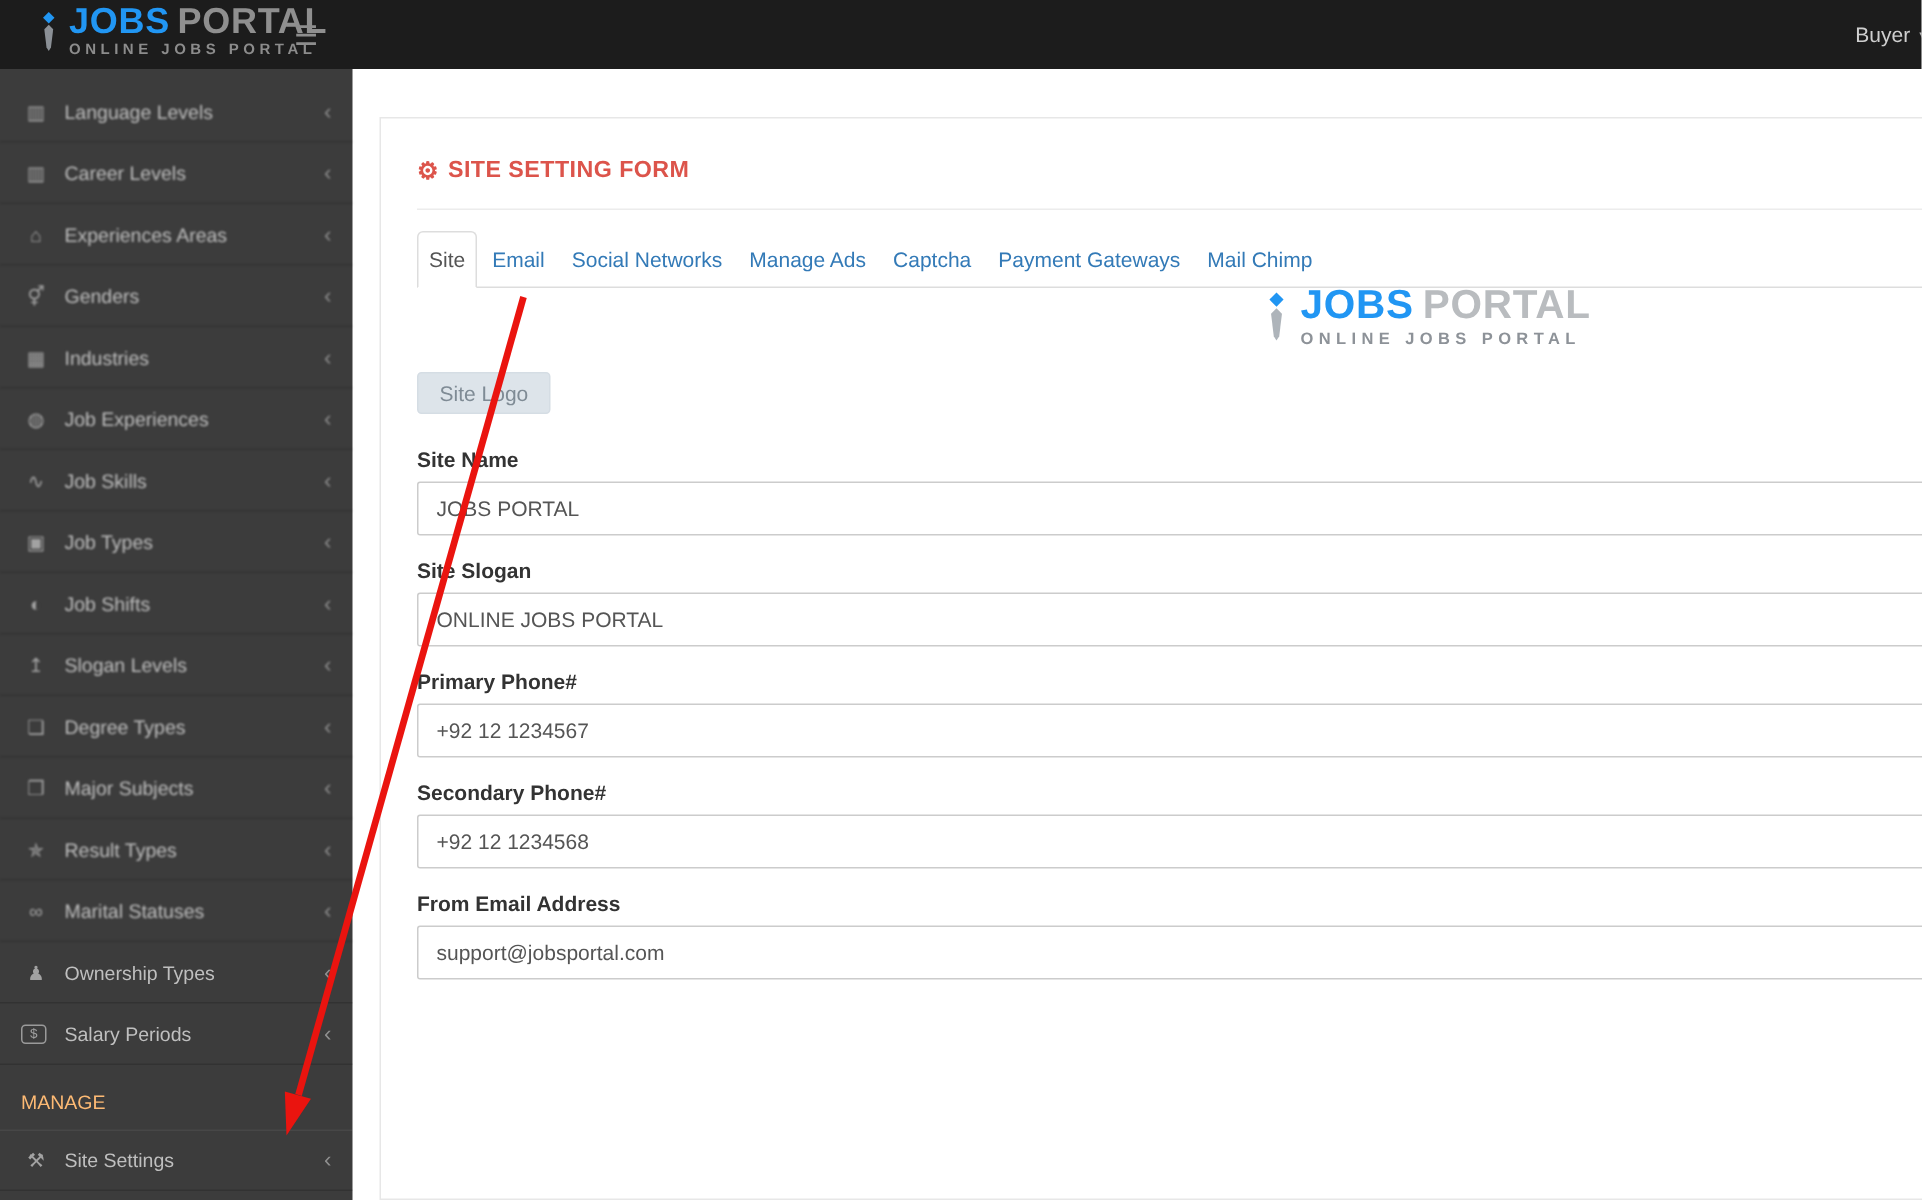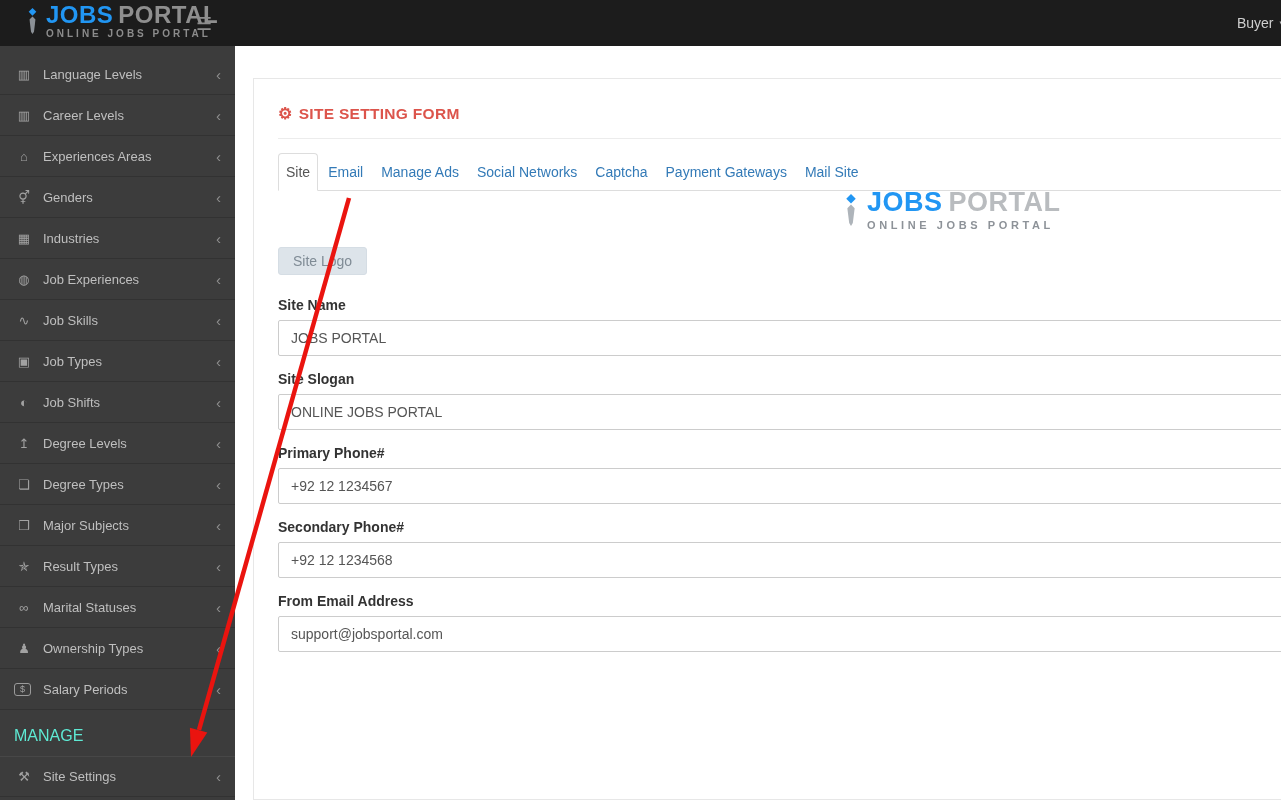--- a/index.html
+++ b/index.html
@@ -31,21 +31,21 @@
   .side-item { height:41px; display:flex; align-items:center; padding:0 14px;
                color:#bfbfbf; font-size:13px; cursor:pointer;
                border-bottom:1px solid rgba(0,0,0,.16); }
   #side-items .side-item:nth-child(-n+14) { filter:blur(.55px); }
   .s-icon { width:20px; margin-right:9px; font-size:13px; color:#a2a2a2; text-align:center;
             flex:0 0 auto; }
   .s-icon.badge { width:17px; height:13px; border:1px solid #9a9a9a; border-radius:3px;
                   line-height:11px; font-size:9px; margin:0 12px 0 0; }
   .s-label { flex:1 1 auto; }
   .s-chev { color:#8f8f8f; font-size:15px; margin-left:auto; }
-  .manage-label { padding:17px 14px 11px; font-size:16px; color:#5eead4; }
+  .manage-label { padding:17px 14px 11px; font-size:13px; color:#fdba74; }
   #manage-items .side-item { border-top:1px solid rgba(255,255,255,.06);
                              border-bottom:1px solid rgba(0,0,0,.16); }
 
   
   .main { position:absolute; top:46px; left:235px; width:1046px; height:754px;
           background:#fff; }
   .panel { margin:32px 0 0 18px; width:1330px; min-height:722px; background:#fff;
            border:1px solid #e7e7e7; padding:25px 24px 40px; }
   .page-title { font-size:15.5px; font-weight:bold; color:#dc544b; letter-spacing:.3px;
                 display:flex; align-items:center; gap:6px; }
@@ -154,21 +154,21 @@
         <span class="s-label">Job Types</span>
         <span class="s-chev">‹</span>
       </div>
       <div class="side-item">
         <span class="s-icon">◐</span>
         <span class="s-label">Job Shifts</span>
         <span class="s-chev">‹</span>
       </div>
       <div class="side-item">
         <span class="s-icon">↥</span>
-        <span class="s-label">Degree Levels</span>
+        <span class="s-label">Slogan Levels</span>
         <span class="s-chev">‹</span>
       </div>
       <div class="side-item">
         <span class="s-icon">❏</span>
         <span class="s-label">Degree Types</span>
         <span class="s-chev">‹</span>
       </div>
       <div class="side-item">
         <span class="s-icon">❒</span>
         <span class="s-label">Major Subjects</span>
@@ -208,25 +208,25 @@
 <main class="main">
   <section class="panel">
     <h1 class="page-title">
       <span class="gear">⚙</span>
       <span>SITE SETTING FORM</span>
     </h1>
     <hr class="title-divider">
     <div class="tabs" id="tabs">
         <div class="tab active">Site</div>
         <div class="tab">Email</div>
+        <div class="tab">Social Networks</div>
         <div class="tab">Manage Ads</div>
-        <div class="tab">Social Networks</div>
         <div class="tab">Captcha</div>
         <div class="tab">Payment Gateways</div>
-        <div class="tab">Mail Site</div>
+        <div class="tab">Mail Chimp</div>
       </div>
 
     <div class="tab-content">
       <button class="upload-btn">Site Logo</button>
 
       <div class="content-logo">
         <svg class="tie" viewBox="0 0 22 44">
           <polygon points="11,0 17.5,6.5 11,13 4.5,6.5" fill="#2196f3"></polygon>
           <polygon points="11,14.5 16,19.5 13.5,40 11,44 8.5,40 6,19.5" fill="#aeb4ba"></polygon>
         </svg>

